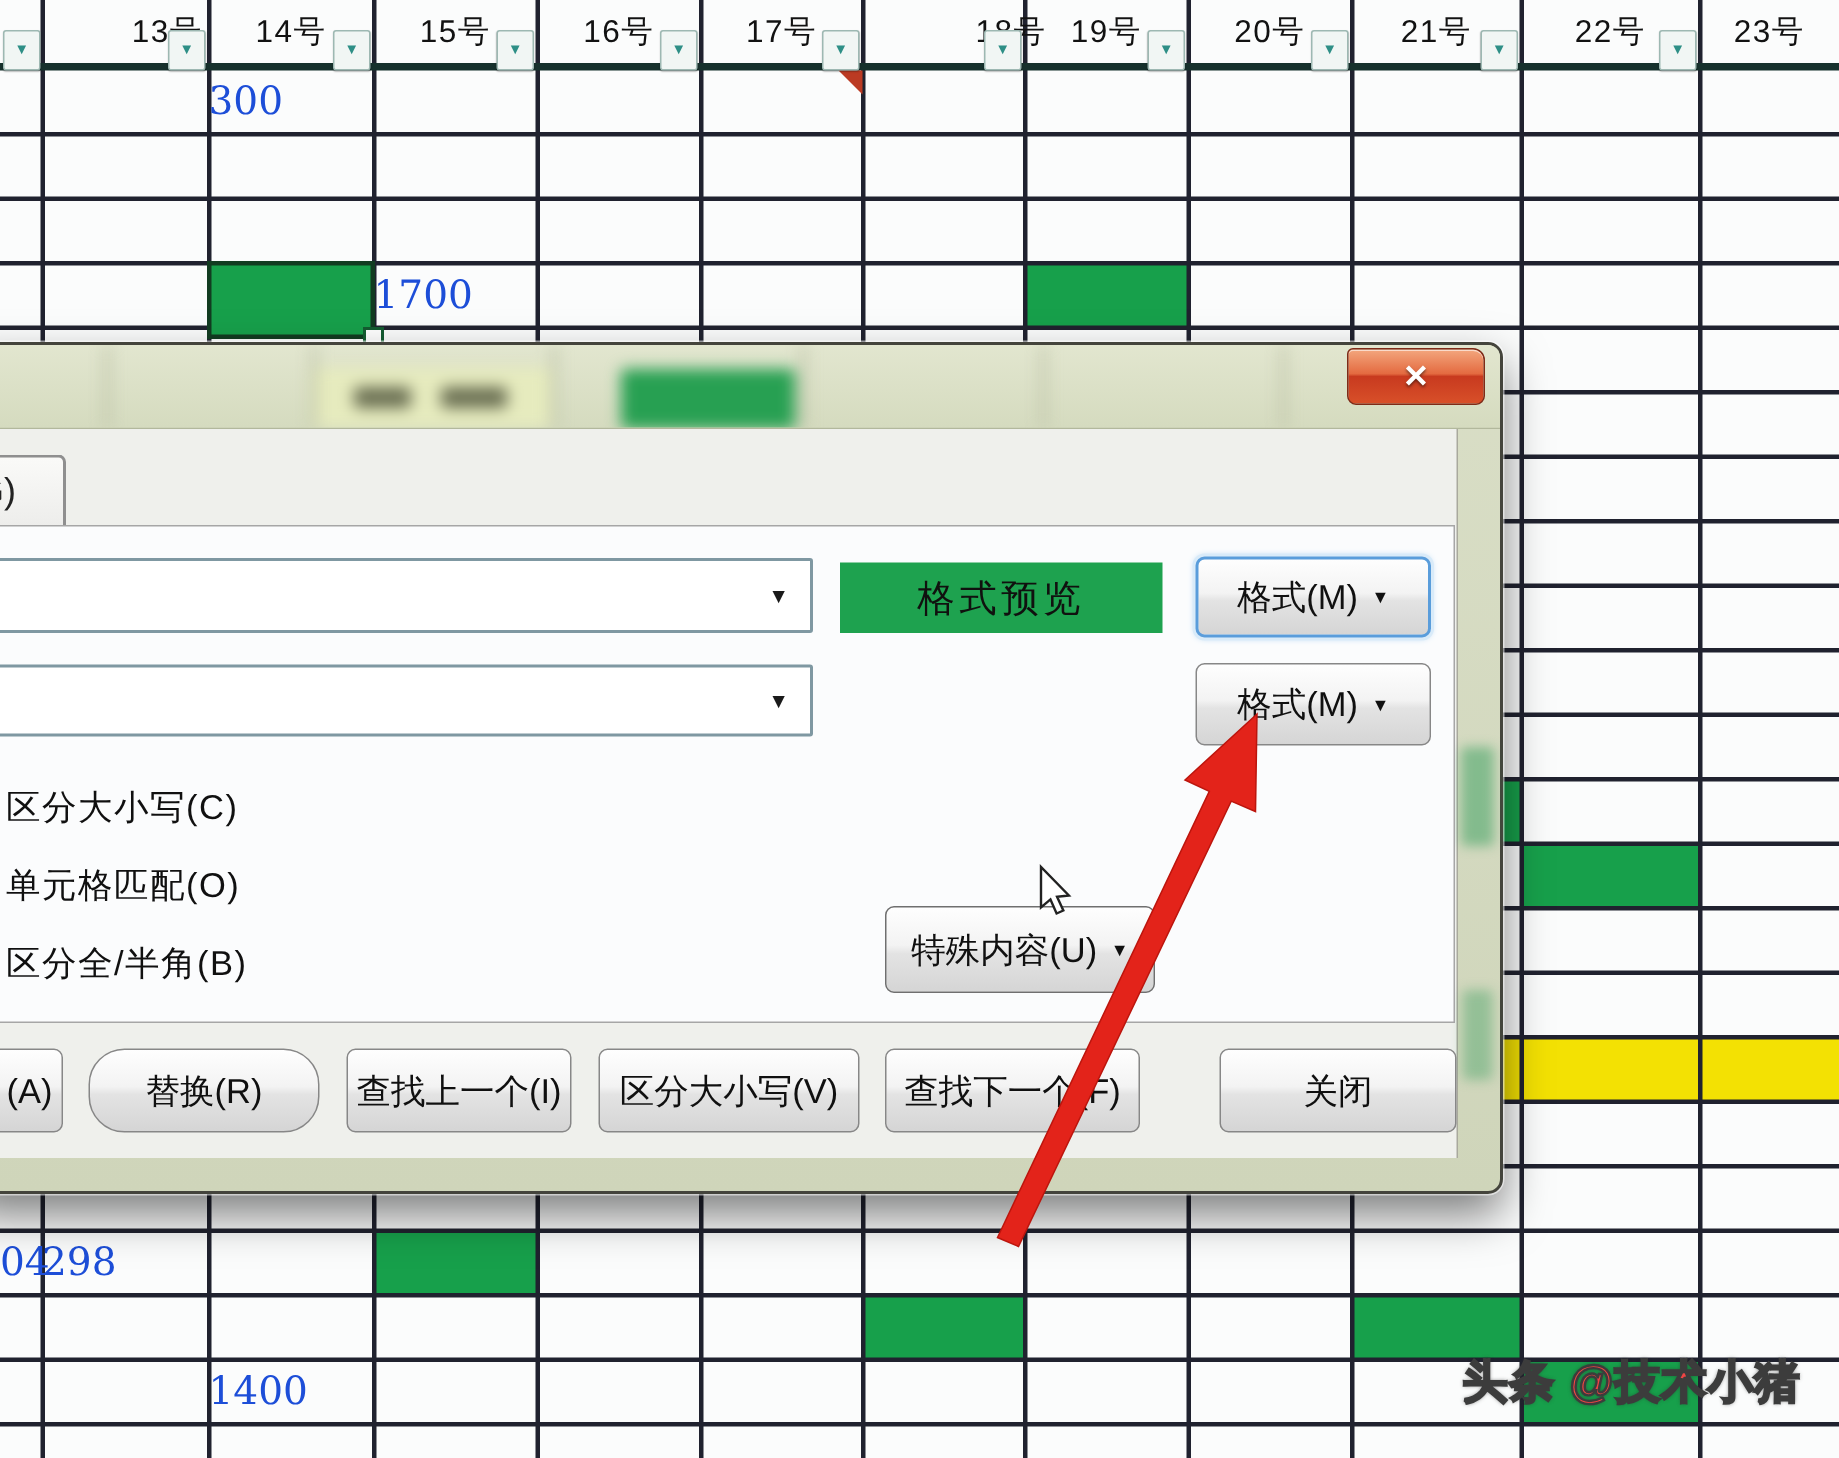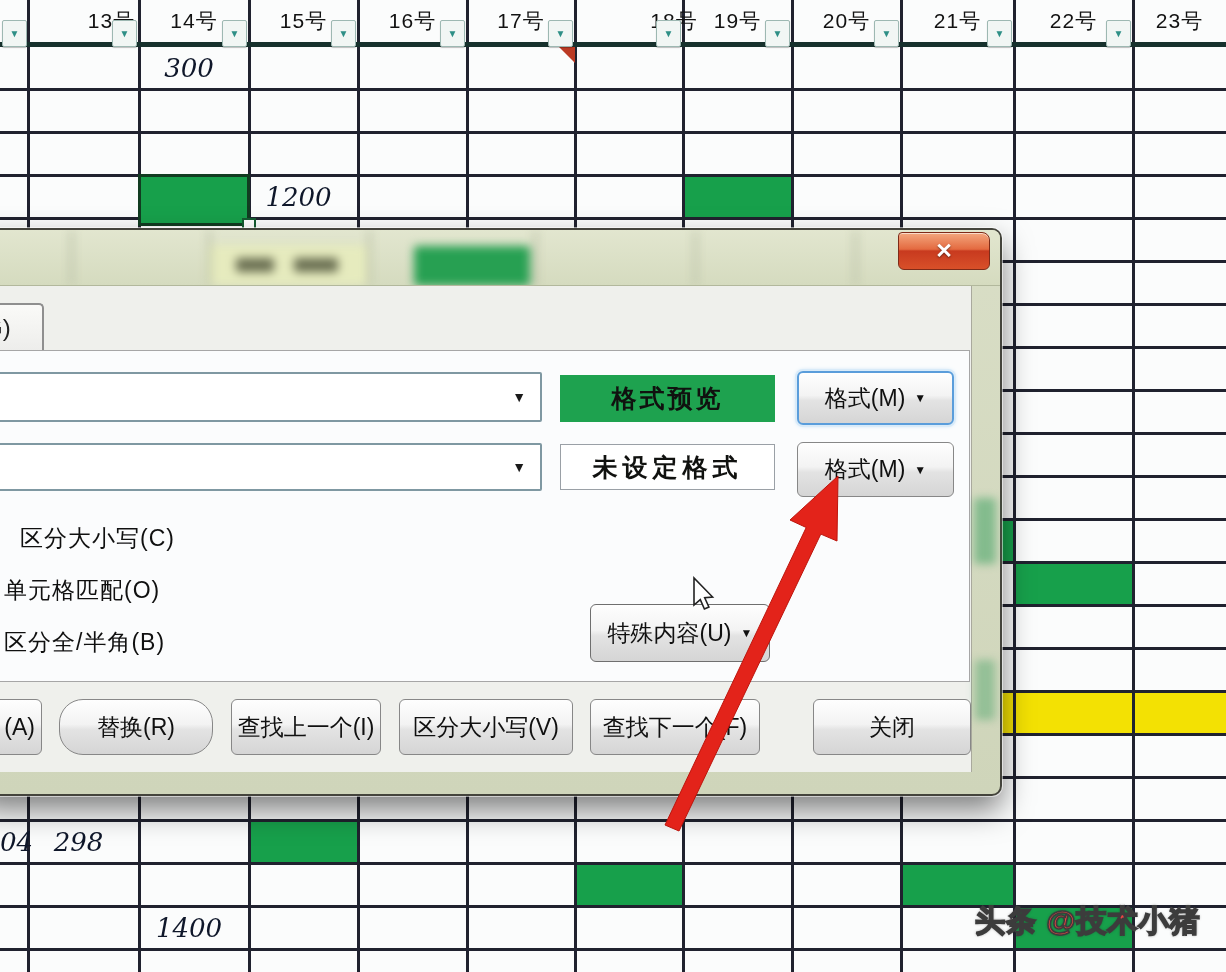--- a/index.html
+++ b/index.html
@@ -9,21 +9,21 @@
   .vline{position:absolute;top:0;width:3px;height:972px;background:#20222f;z-index:2;}
   .hline{position:absolute;left:0;width:1226px;height:3px;background:#20222f;z-index:2;}
   .hdr-bottom{position:absolute;left:0;top:42px;width:1226px;height:5px;background:#17312d;z-index:3;}
   .hdrcell{position:absolute;top:0;height:42px;display:flex;align-items:center;justify-content:center;
            font-size:21px;color:#121212;letter-spacing:1px;z-index:3;}
   .filterbtn{position:absolute;width:23px;height:25px;background:#f1f6f4;border:1px solid #9db8b2;
              border-radius:2px;z-index:4;display:flex;align-items:center;justify-content:center;
              font-size:10px;color:#2e8f86;box-shadow:0 1px 1px rgba(0,0,0,.25);}
   .fillcell{position:absolute;z-index:1;}
   .cellval{position:absolute;z-index:3;font-family:"DejaVu Serif","Liberation Serif",serif;
-           font-size:26px;color:#0f172a;text-align:center;font-style:italic;}
+           font-size:26px;color:#1d4ed8;text-align:left;}
   .selhandle{position:absolute;width:10px;height:10px;background:#fff;border:2px solid #145c31;z-index:4;}
   .flag{position:absolute;width:0;height:0;border-top:16px solid #bb3a23;border-left:16px solid transparent;z-index:3;}
   
   #dlg{position:absolute;left:-24px;top:228px;width:1022px;height:564px;z-index:10;
        background:linear-gradient(#d9dec6,#cfd5ba);border:2px solid #44443c;border-radius:10px;
        box-shadow:0 0 0 1px rgba(255,255,255,.55), 0 14px 30px rgba(0,0,0,.5);}
   #dlg *{box-sizing:border-box;}
   .titlebar{position:absolute;left:0;top:0;width:100%;height:56px;overflow:hidden;
             border-radius:8px 8px 0 0;background:linear-gradient(#e2e6cf,#d5dbbf);
             border-bottom:1px solid #b2b89c;}
@@ -37,21 +37,21 @@
   .surface{position:absolute;left:0;top:56px;width:994px;height:486px;background:#eff0ec;
            border-right:1px solid #a9a99d;}
   .dlgtab{position:absolute;left:0;top:73px;width:66px;height:48px;background:linear-gradient(#fafaf8,#ededeb);
           border:2px solid #8f8f8f;border-bottom:none;border-radius:5px 5px 0 0;
           font-size:24px;color:#222;display:flex;align-items:center;padding-left:4px;}
   .panel{position:absolute;left:2px;top:120px;width:990px;height:332px;background:#fbfcfd;
          border:1px solid #a6a6a6;}
   .combo{position:absolute;height:50px;background:#fff;border:2px solid #7f98a2;border-radius:2px;}
   .combo .arr{position:absolute;right:14px;top:50%;transform:translateY(-50%);font-size:14px;color:#1a1a1a;}
   .previewbox{position:absolute;display:flex;align-items:center;justify-content:center;
-              font-size:25px;letter-spacing:3px;color:#10110f;font-weight:bold;}
+              font-size:25px;letter-spacing:3px;color:#10110f;}
   .btn{position:absolute;display:flex;align-items:center;justify-content:center;gap:9px;
        background:linear-gradient(#fefefe,#f3f3f3 45%,#e3e3e3 55%,#d5d5d5);
        border:1.5px solid #878787;border-radius:6px;font-size:23px;color:#101010;}
   .btn .dn{font-size:12px;}
   .btn-blue{border:2px solid #5a9ddb;box-shadow:0 0 0 2px #d9ebf9,0 0 5px #a3cdf0;}
   .chklabel{position:absolute;left:26px;font-size:23px;color:#101010;line-height:30px;letter-spacing:1px;}
   
   #arrow-svg,#cursor-svg{position:absolute;left:0;top:0;z-index:30;pointer-events:none;}
   #cursor-svg{z-index:40;}
   #watermark{position:absolute;left:975px;top:901px;z-index:25;font-size:30px;font-weight:bold;
@@ -125,21 +125,21 @@
       <div class="filterbtn" style="left: 765px; top: 20px;">▼</div>
       <div class="hdrcell" style="left: 792px; width: 109px;">20号</div>
       <div class="filterbtn" style="left: 874px; top: 20px;">▼</div>
       <div class="hdrcell" style="left: 901px; width: 113px;">21号</div>
       <div class="filterbtn" style="left: 987px; top: 20px;">▼</div>
       <div class="hdrcell" style="left: 1014px; width: 119px;">22号</div>
       <div class="filterbtn" style="left: 1106px; top: 20px;">▼</div>
       <div class="hdrcell" style="left: 1133px; width: 93px;">23号</div>
       <div class="filterbtn" style="left: 2px; top: 20px;">▼</div>
       <div class="cellval" style="left: 139px; top: 53px; width: 100px;">300</div>
-      <div class="cellval" style="left: 249px; top: 182px; width: 99px;">1200</div>
+      <div class="cellval" style="left: 249px; top: 182px; width: 99px;">1700</div>
       <div class="cellval" style="left: 0px; top: 827px; width: 18px;">04</div>
       <div class="cellval" style="left: 28px; top: 827px; width: 101px;">298</div>
       <div class="cellval" style="left: 139px; top: 913px; width: 100px;">1400</div>
       <div class="flag" style="left: 559px; top: 47px;"></div>
     </div>
 
   <div id="dlg">
     <div class="titlebar">
       <div class="blur-layer">
         <div class="smudge" style="left:229px;top:15px;width:160px;height:40px;background:#e6ebbe;"></div>
@@ -169,32 +169,31 @@
     <div class="panel"></div>
 
     <div class="combo" style="left:-10px;top:142px;width:574px;">
       <span class="arr">▼</span>
     </div>
     <div class="combo" style="left:-10px;top:213px;width:574px;height:48px;">
       <span class="arr">▼</span>
     </div>
 
     <div class="previewbox" style="left:582px;top:145px;width:215px;height:47px;background:#1EA24F;">格式预览</div>
-    <div class="previewbox" style="left:582px;top:214px;width:215px;height:46px;background:#ffffff;border:1.5px solid #9aa0a6;letter-spacing:5px;">未设定格式</div>
 
     <div class="btn btn-blue" style="left:819px;top:141px;width:157px;height:54px;">
       <span>格式(M)</span>
       <span class="dn">▼</span>
     </div>
     <div class="btn" style="left:819px;top:212px;width:157px;height:55px;">
       <span>格式(M)</span>
       <span class="dn">▼</span>
     </div>
 
-    <div class="chklabel" style="top: 293px; margin-left: 16px;">区分大小写(C)</div>
+    <div class="chklabel" style="top: 293px;">区分大小写(C)</div>
       <div class="chklabel" style="top: 345px;">单元格匹配(O)</div>
       <div class="chklabel" style="top: 397px;">区分全/半角(B)</div>
       <div id="chkzone"></div>
 
     <div class="btn" style="left:612px;top:374px;width:180px;height:58px;border-color:#6f6f6f;">
       <span>特殊内容(U)</span>
       <span class="dn">▼</span>
     </div>
 
     <div class="btn" style="left: -34px; top: 469px; width: 98px; height: 56px; justify-content: flex-end; padding-right: 6px;">(A)</div>

